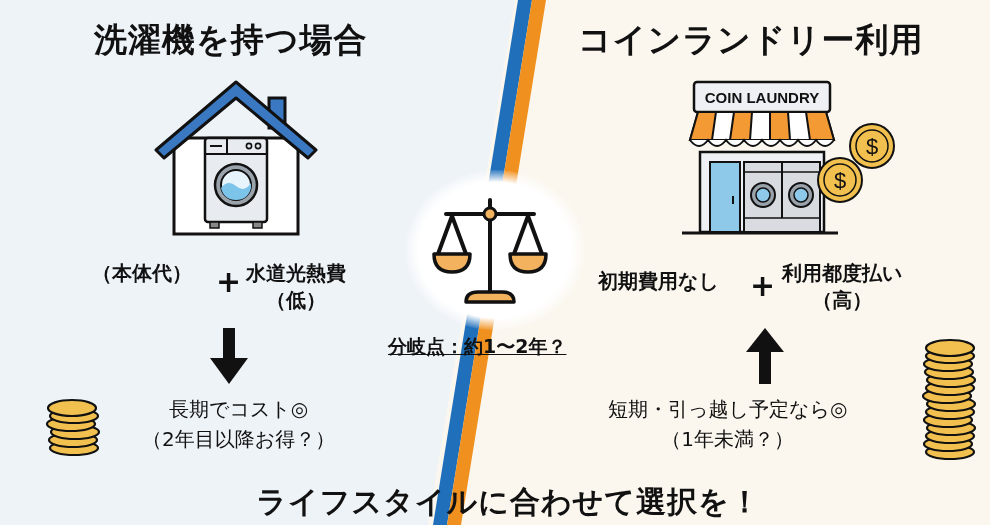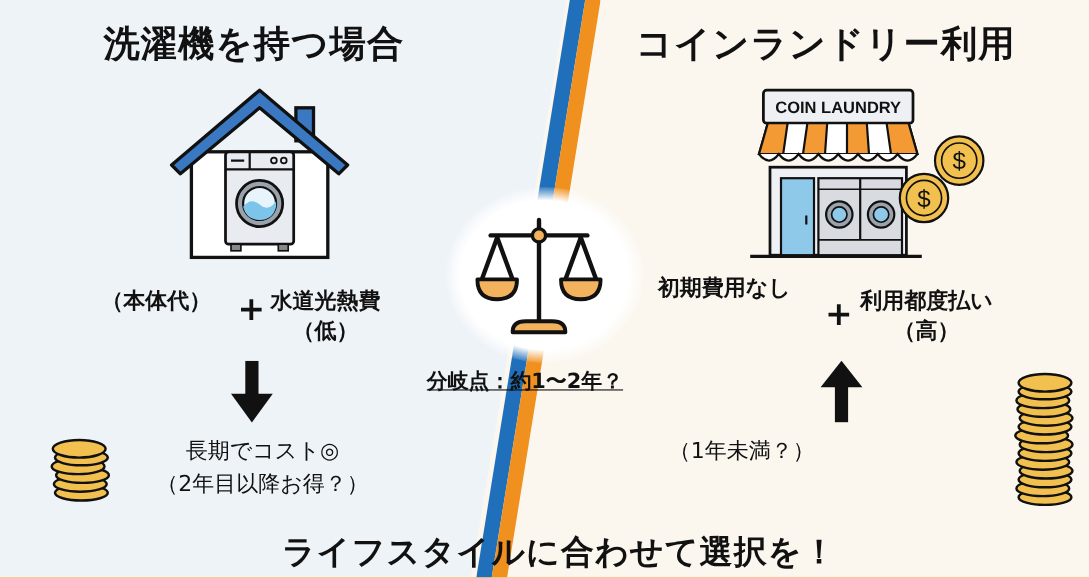--- a/index.html
+++ b/index.html
@@ -174,35 +174,36 @@
   <g fill="#f2c04e" stroke="#111" stroke-width="2.2">
     <ellipse cx="30" cy="56" rx="24" ry="7"></ellipse>
     <ellipse cx="29" cy="48" rx="24" ry="7"></ellipse>
     <ellipse cx="31" cy="40" rx="24" ry="7"></ellipse>
     <ellipse cx="27" cy="32" rx="24" ry="7"></ellipse>
     <ellipse cx="30" cy="24" rx="24" ry="7"></ellipse>
     <ellipse cx="28" cy="16" rx="24" ry="8"></ellipse>
   </g>
 </svg>
 
-<div class="cost-block" style="left:598px; top:248px;">
+<div class="cost-block" style="left:598px; top:268px;">
   <div>初期費用なし</div>
 </div>
 <div class="plus" style="left:750px; top:268px;">+</div>
 <div class="cost-block" style="left:782px; top:260px;">
   <div>利用都度払い</div>
   <div>（高）</div>
 </div>
 
 <svg class="arrow" style="left:744px; top:328px; width:42px; height:56px;" viewBox="0 0 42 56">
   <polygon points="2,24 40,24 21,0" fill="#111"></polygon>
   <rect x="15" y="22" width="12" height="34" fill="#111"></rect>
 </svg>
 
 <div class="result" style="left:608px; top:394px;">
+  <div>短期・引っ越し予定なら◎</div>
   <div>（1年未満？）</div>
 </div>
 
 <svg class="icon coinstack-tall" viewBox="0 0 58 124">
   <g fill="#f2c04e" stroke="#111" stroke-width="2.2">
     <ellipse cx="30" cy="114" rx="24" ry="7"></ellipse>
     <ellipse cx="28" cy="106" rx="24" ry="7"></ellipse>
     <ellipse cx="30" cy="98" rx="24" ry="7"></ellipse>
     <ellipse cx="31" cy="90" rx="24" ry="7"></ellipse>
     <ellipse cx="28" cy="82" rx="24" ry="7"></ellipse>

